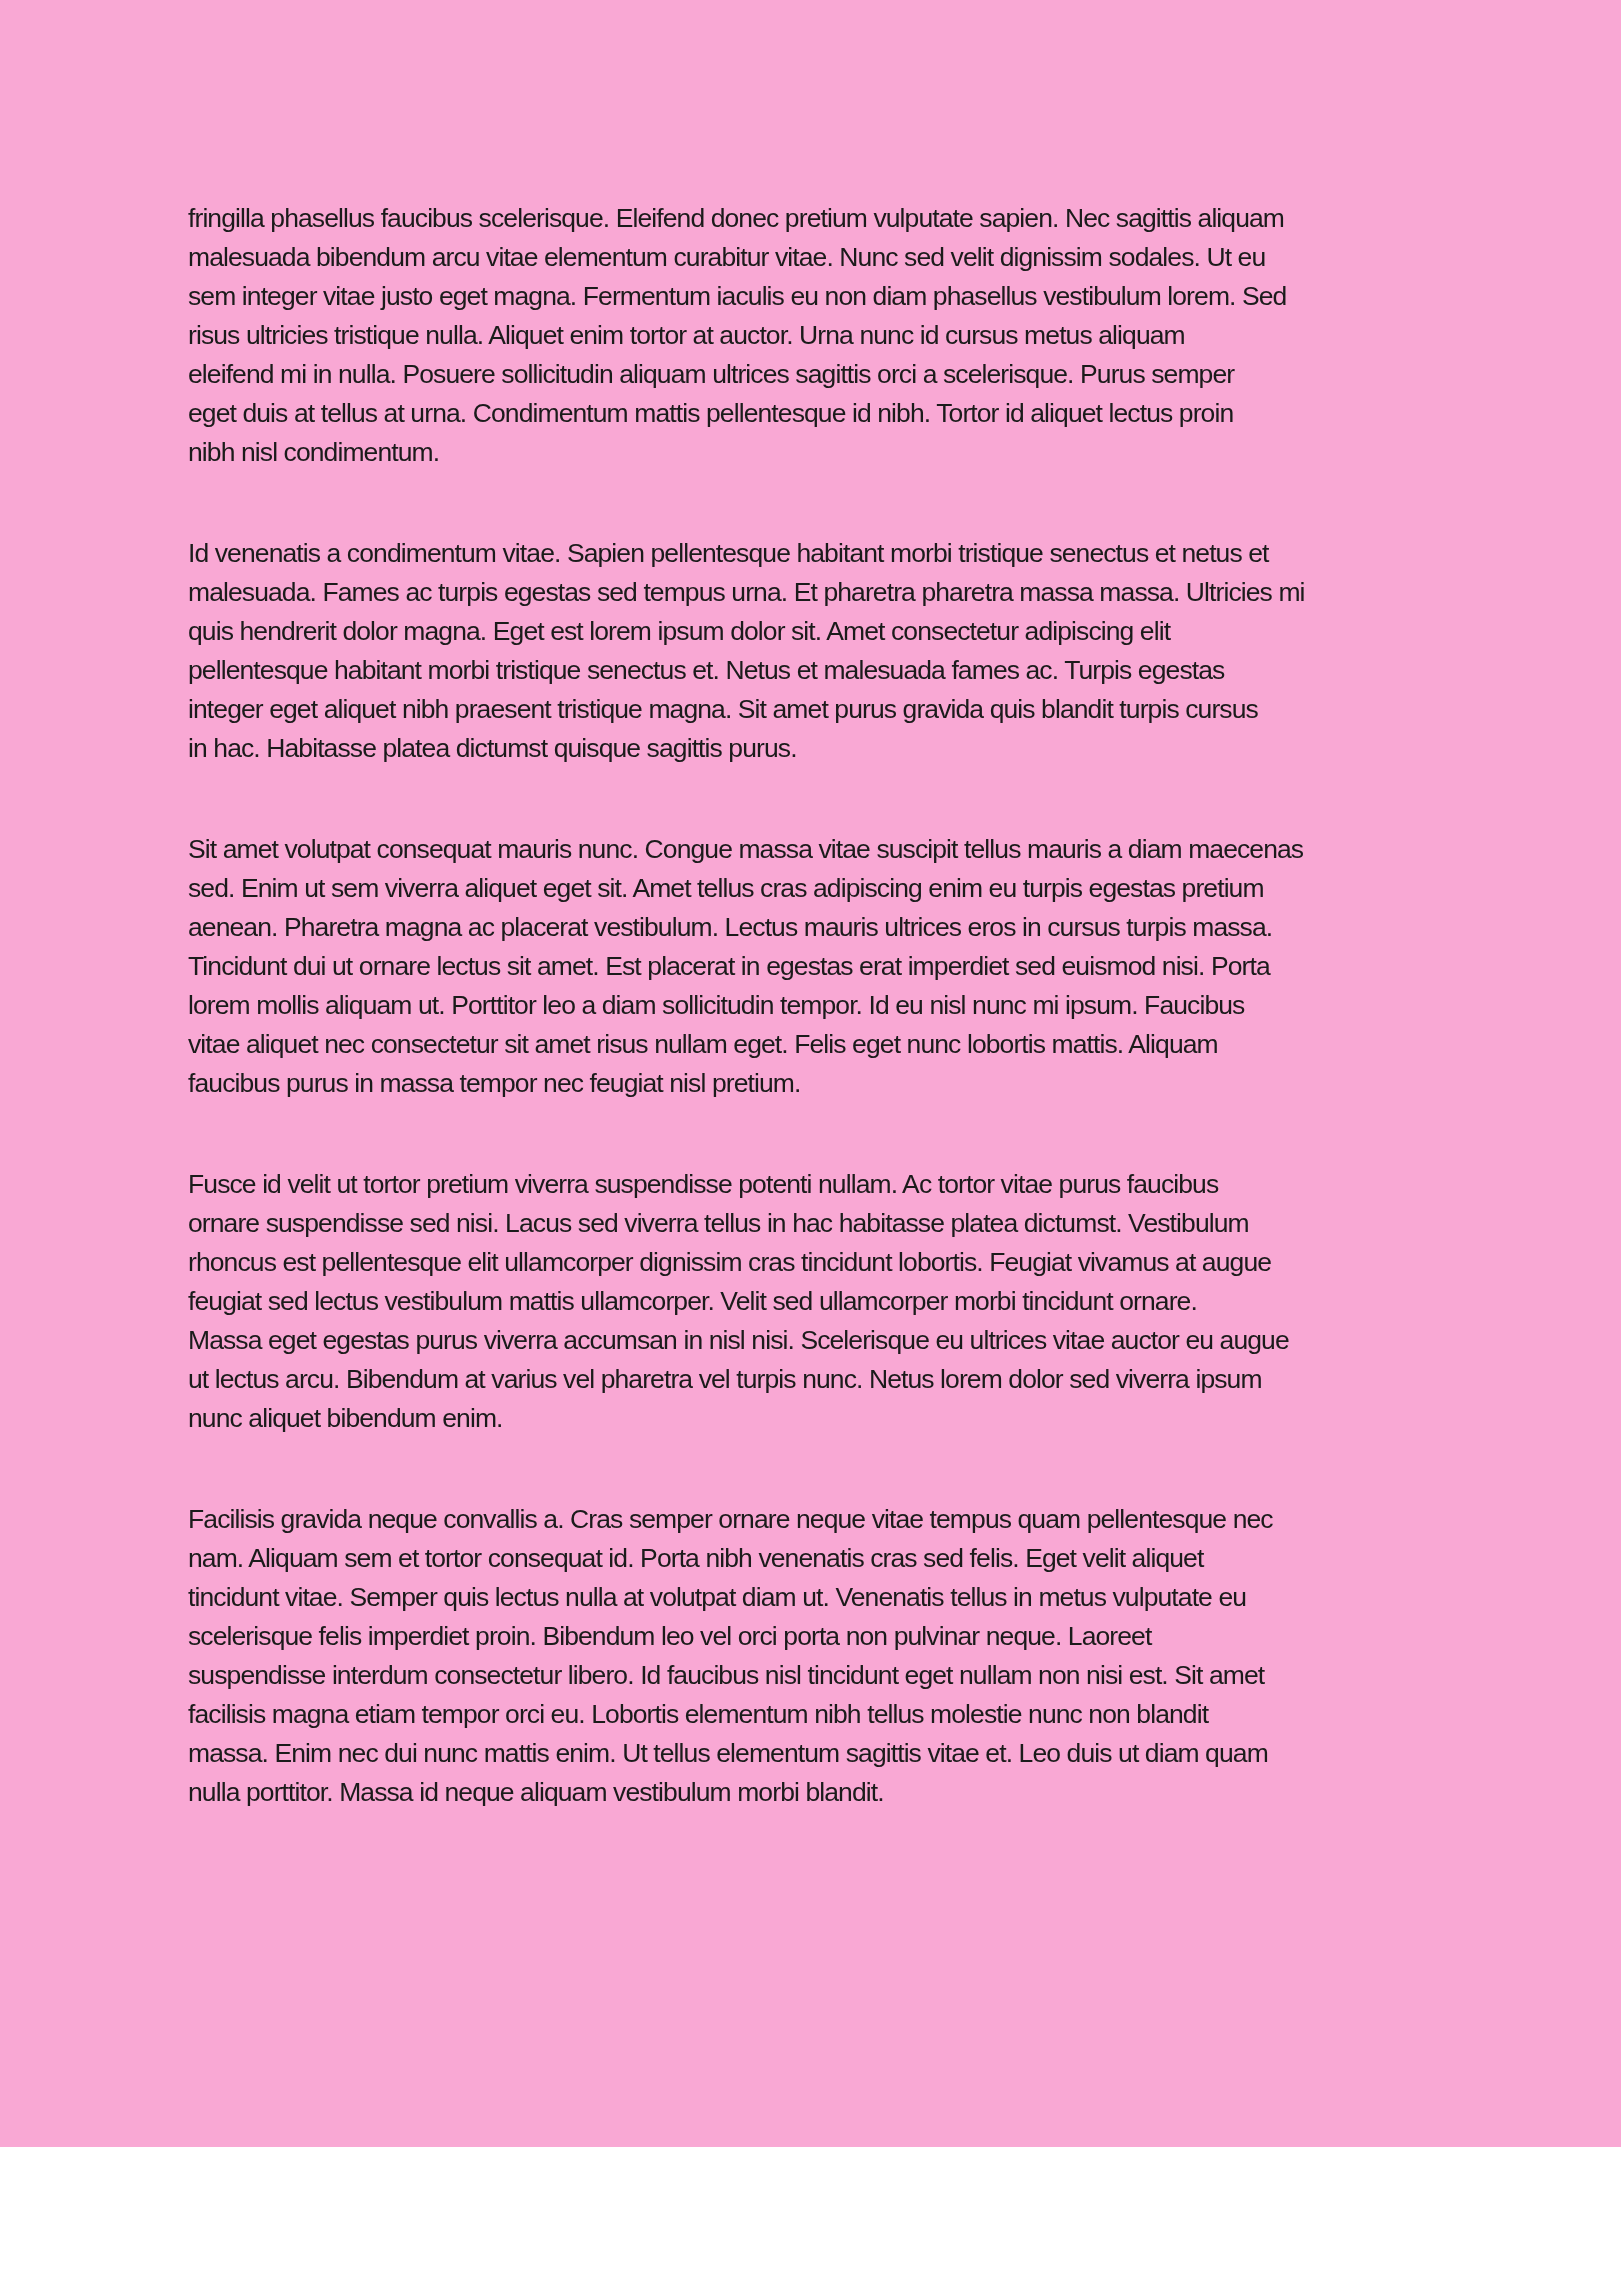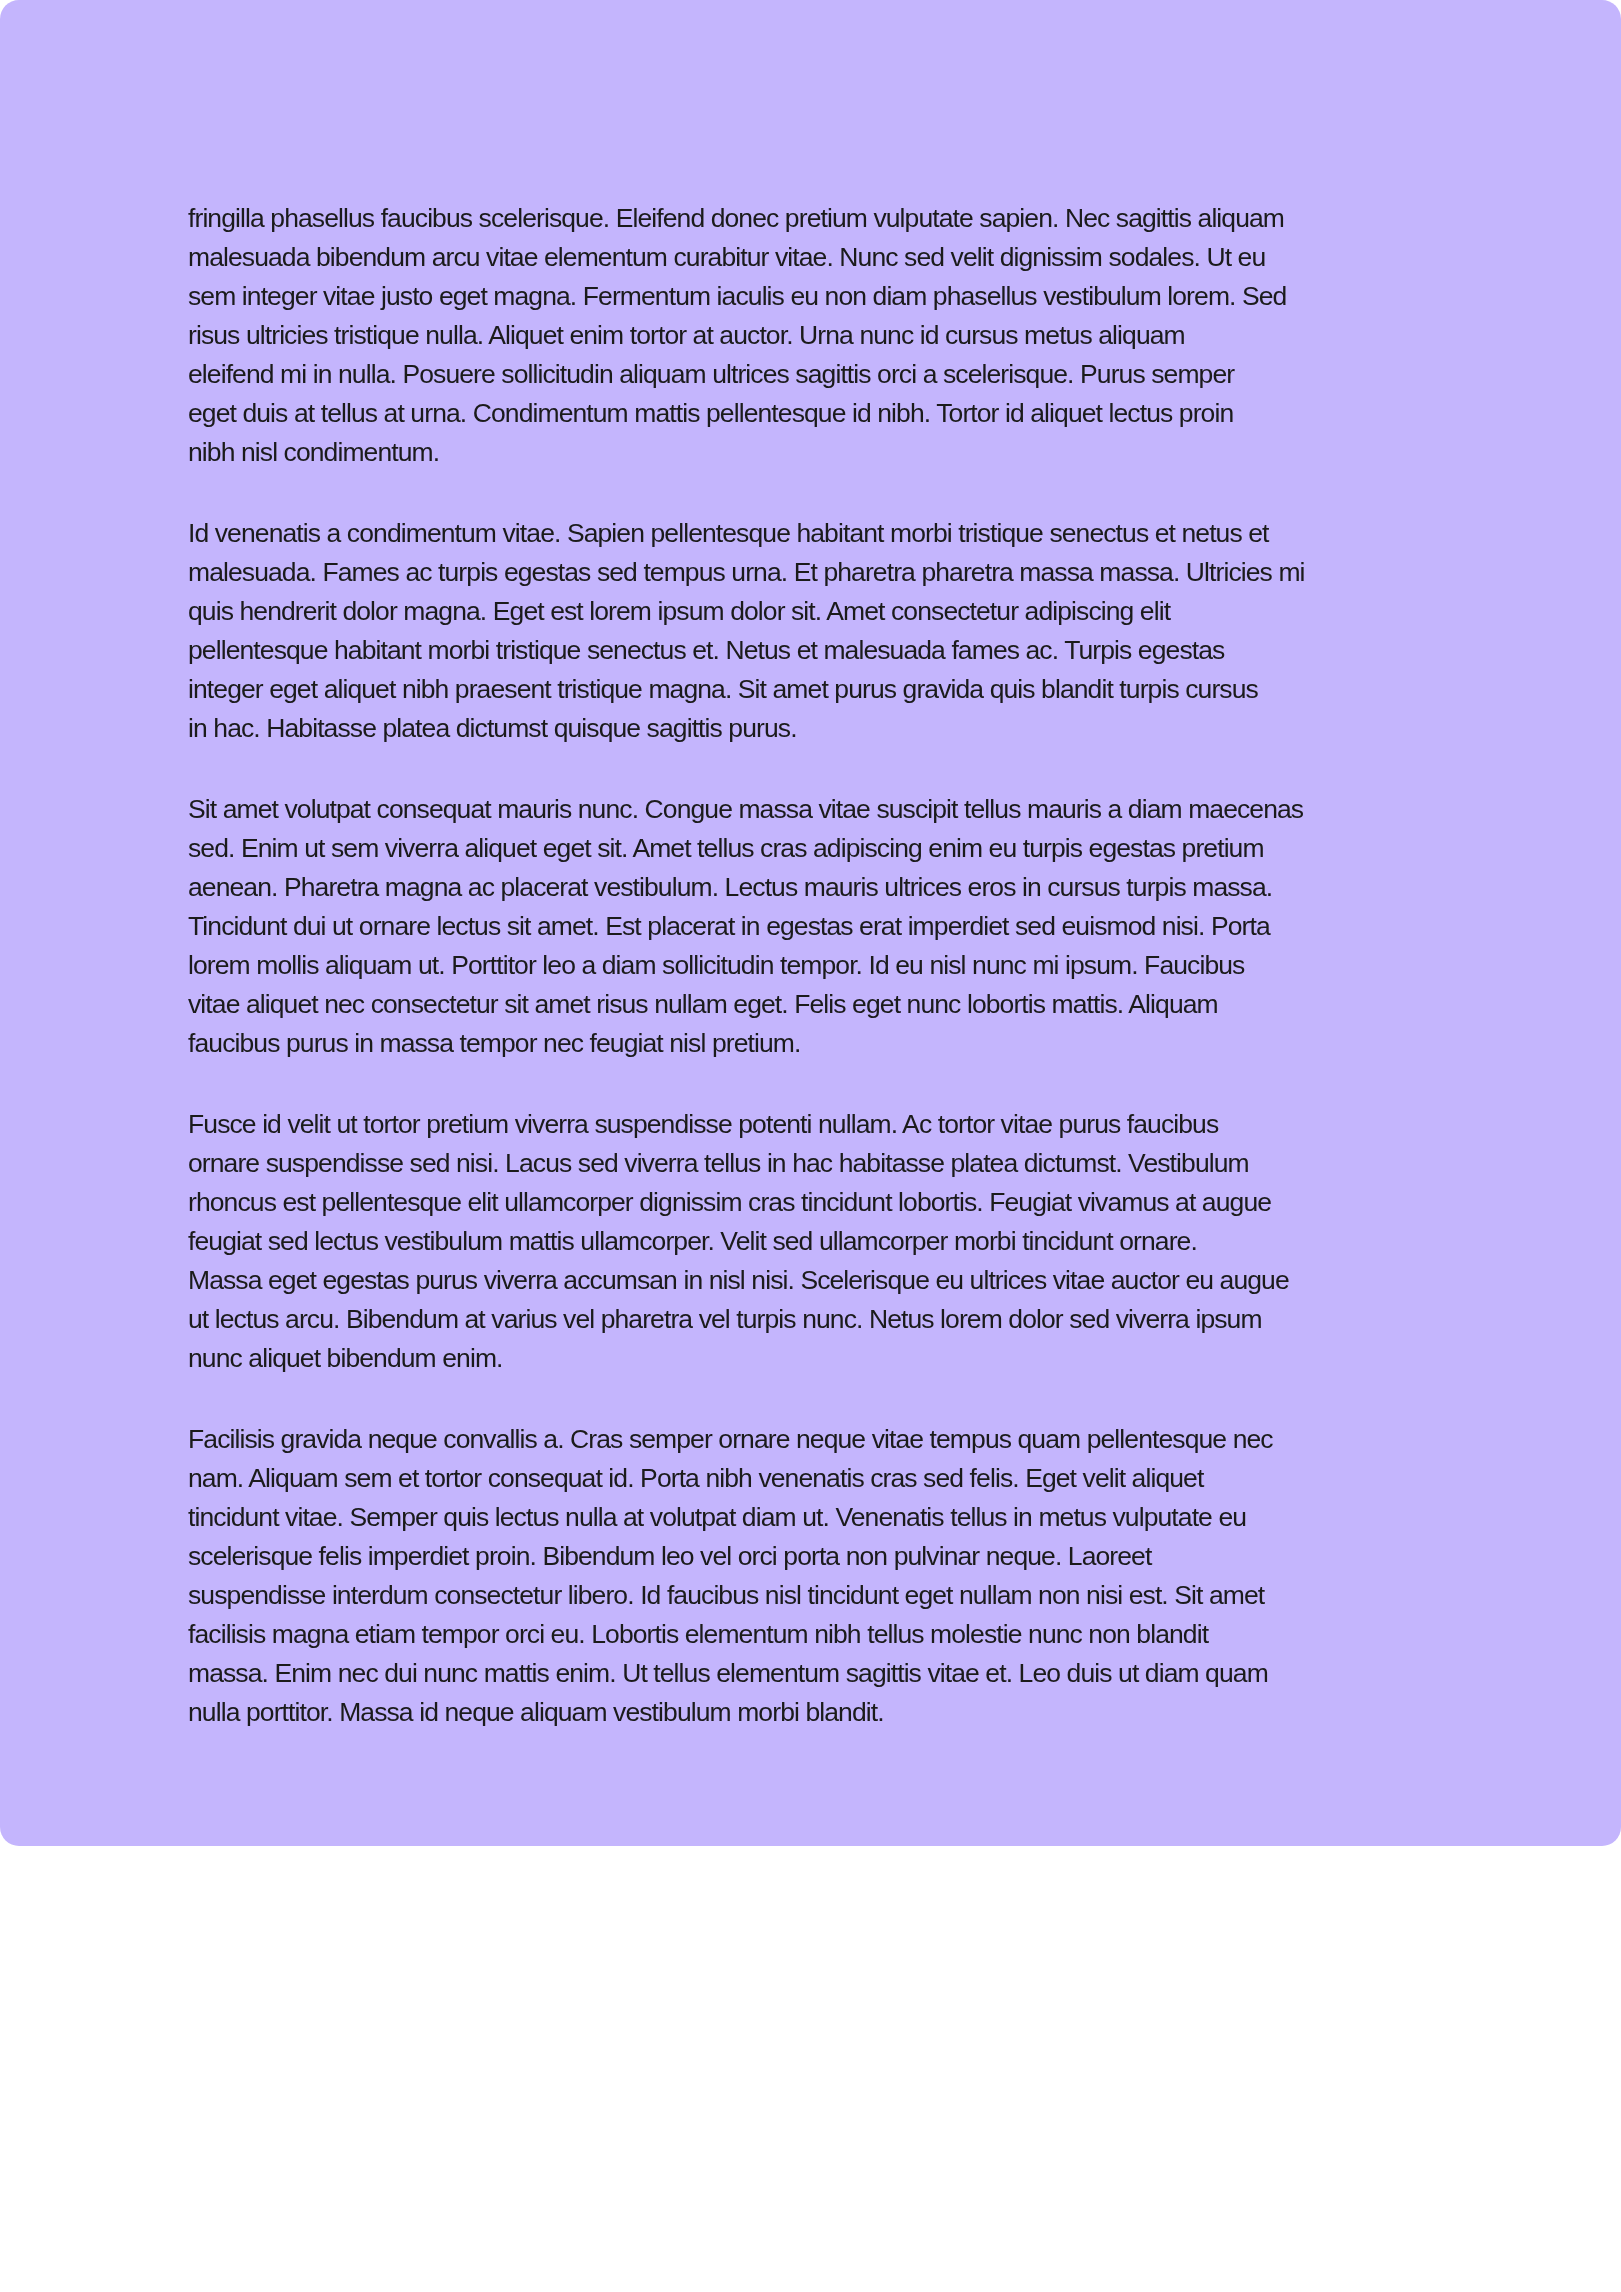--- a/index.html
+++ b/index.html
@@ -3,39 +3,38 @@
 <meta charset="utf-8">
 <style>
   html, body {
     margin: 0;
     padding: 0;
     background: #ffffff;
   }
   .page {
     position: relative;
     width: 1621px;
-    height: 1846px;
-    background: #c4b5fd;
+    height: 2147px;
+    background: #f9a8d4;
     overflow: hidden;
     font-family: "Liberation Sans", sans-serif;
-    border-radius: 19px;
   }
   .text-block {
     position: absolute;
     left: 188px;
     top: 199px;
     width: 1245px;
     color: #1b1b1b;
   }
   .para {
     margin: 0;
     padding: 0;
   }
   .para + .para {
-    margin-top: 42px;
+    margin-top: 62px;
   }
   .line {
     white-space: pre;
     font-size: 26.5px;
     line-height: 39px;
     height: 39px;
     letter-spacing: -0.9px;
     font-weight: 400;
   }
 </style>

